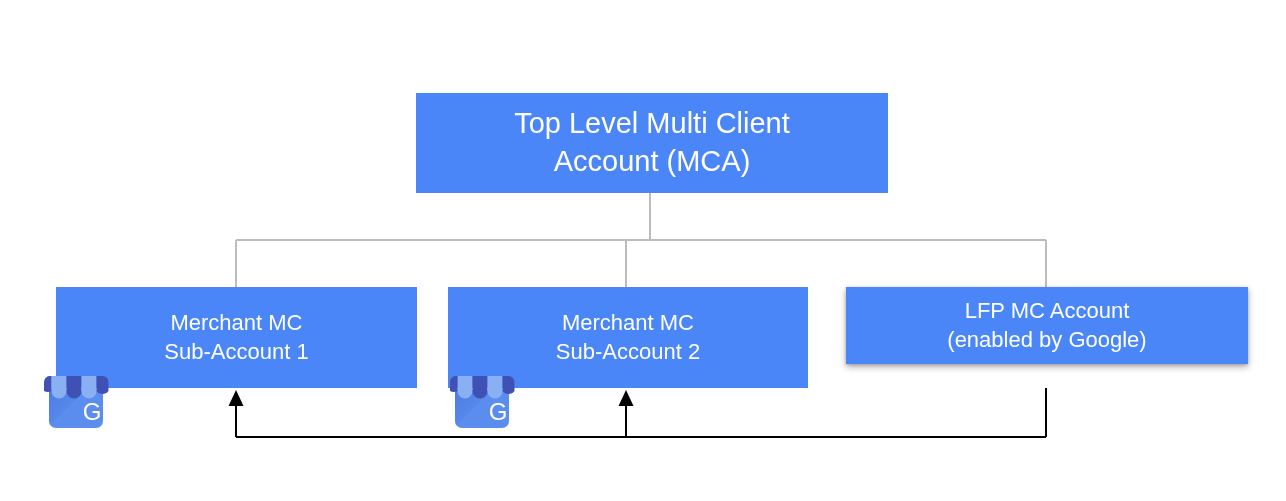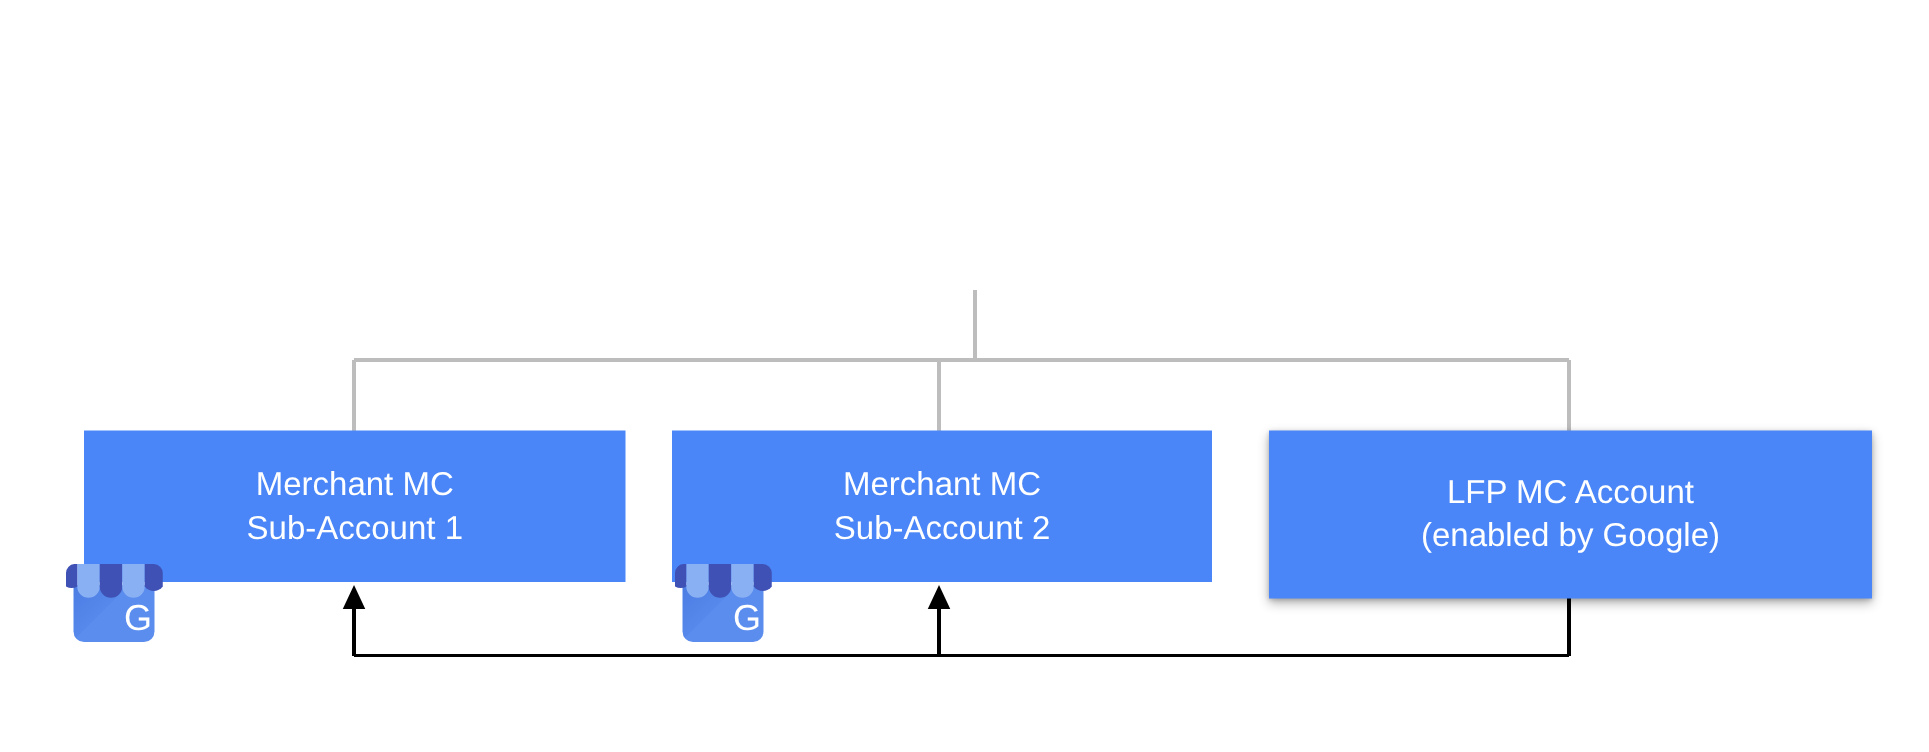--- a/index.html
+++ b/index.html
@@ -65,21 +65,21 @@
     left: 448px;
     top: 287px;
     width: 360px;
     height: 101px;
     font-size: 22px;
   }
   #node-lfp {
     left: 846px;
     top: 287px;
     width: 402px;
-    height: 112px;
+    height: 77px;
     font-size: 22px;
     box-shadow: 0 3px 7px rgba(0,0,0,0.30), 0 1px 3px rgba(0,0,0,0.18);
   }
 
   
   .gbp-icon {
     position: absolute;
     z-index: 6;
   }
   #gbp-icon-1 { left: 40px;  top: 368px; width: 72px; height: 64px; }
@@ -105,20 +105,24 @@
       <line x1="1046" y1="437" x2="236" y2="437"></line>
       <line x1="236" y1="437" x2="236" y2="400"></line>
       <line x1="626" y1="437" x2="626" y2="400"></line>
     </g>
     <g fill="#000000" stroke="none">
       <polygon points="236,390 228.5,406 243.5,406"></polygon>
       <polygon points="626,390 618.5,406 633.5,406"></polygon>
     </g>
   </svg>
 
+  <div class="node" id="node-mca">
+    <span class="node-text">Top Level Multi Client
+Account (MCA)</span>
+  </div>
 
   <div class="node" id="node-sub1">
     <span class="node-text">Merchant MC
 Sub-Account 1</span>
   </div>
 
   <div class="node" id="node-sub2">
     <span class="node-text">Merchant MC
 Sub-Account 2</span>
   </div>

